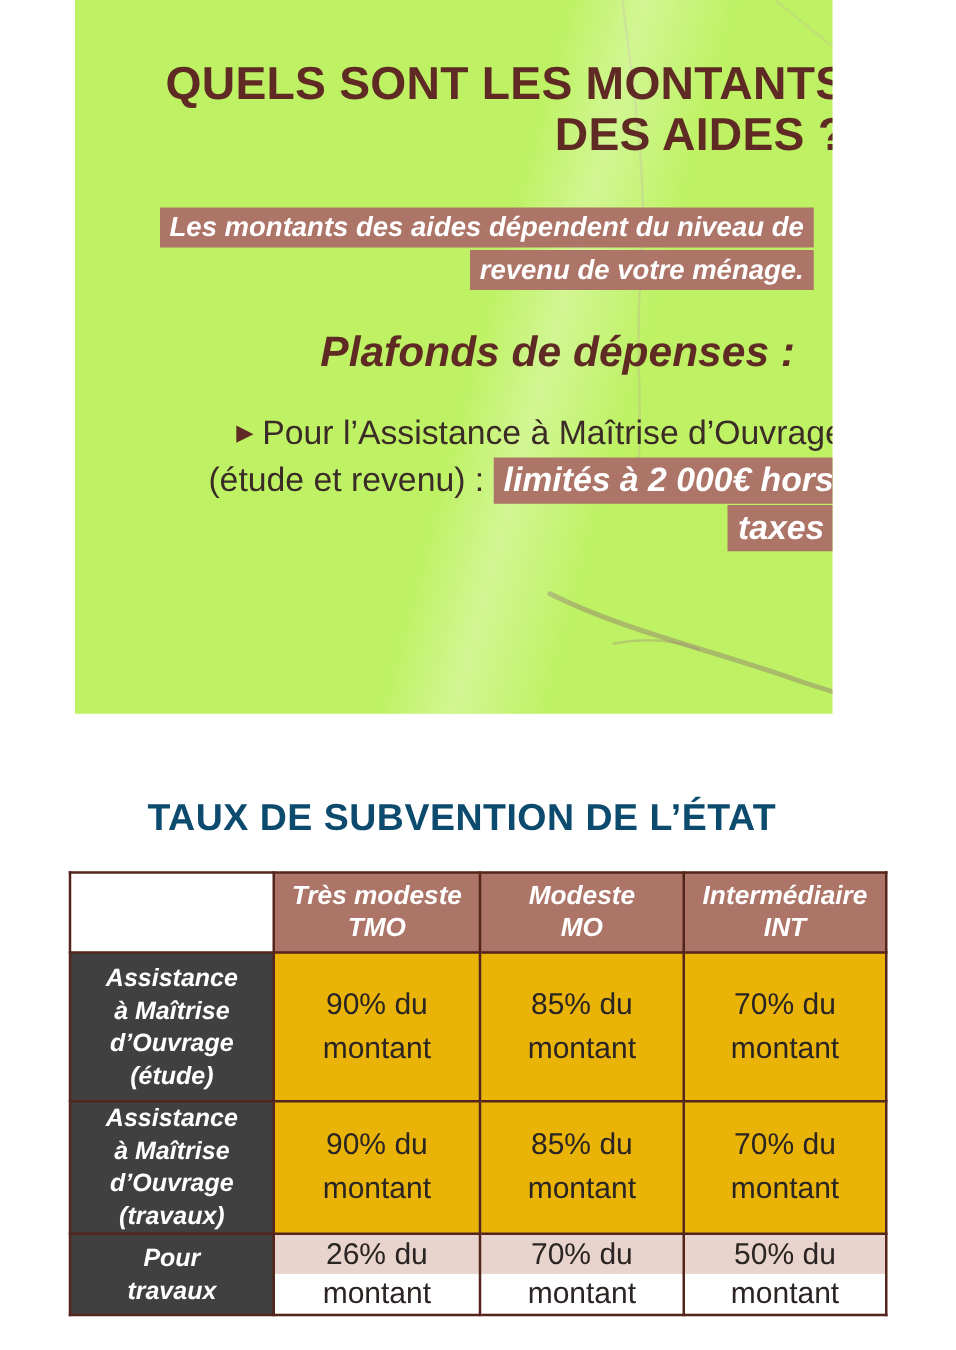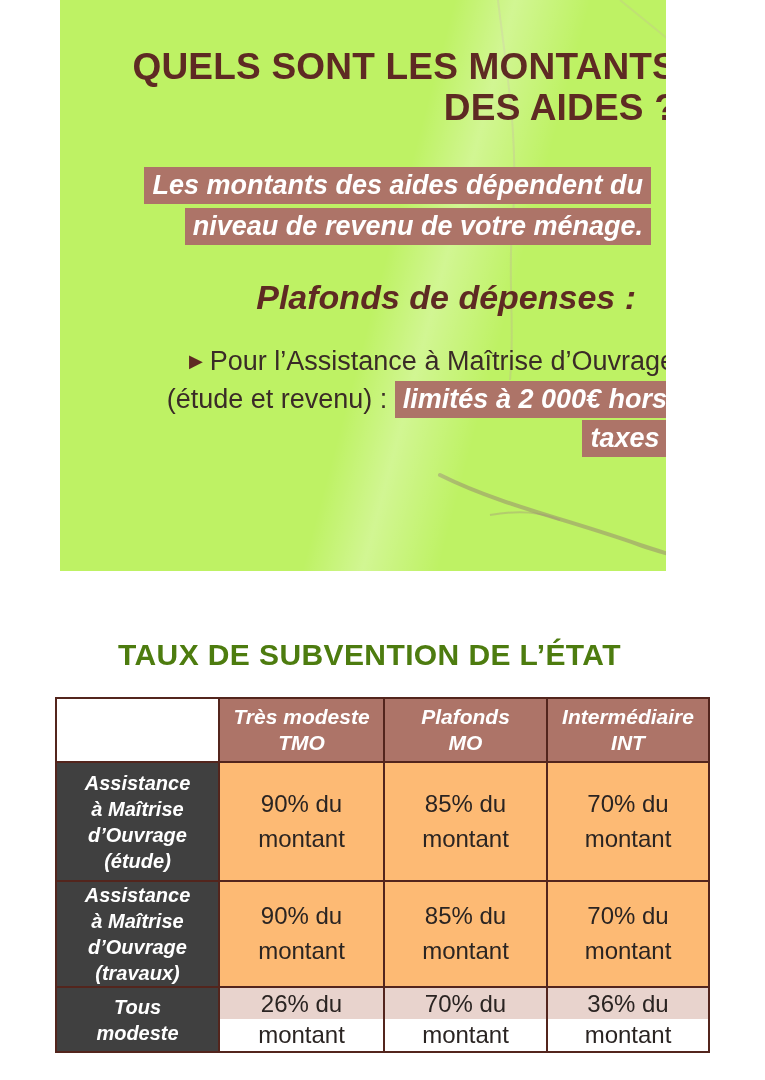--- a/index.html
+++ b/index.html
@@ -39,21 +39,21 @@
     font-size: 37px;
     font-weight: bold;
     line-height: 1.12;
     color: #5e2a23;
     letter-spacing: 0.2px;
   }
 
   .hero-intro {
     margin-top: 36px;
     width: 534px;
-    font-size: 27px;
+    font-size: 22px;
     line-height: 1.54;
   }
   .hl {
     background: #ad7468;
     color: #ffffff;
     font-weight: bold;
     font-style: italic;
     padding: 3px 8px 4px 8px;
     -webkit-box-decoration-break: clone;
     box-decoration-break: clone;
@@ -82,21 +82,21 @@
     margin-right: 7px;
   }
   .suffix { color: #3a2b27; }
 
   
   .section-title {
     position: absolute;
     left: 118px; top: 638px;
     font-size: 30px;
     font-weight: bold;
-    color: #4d7c0f;
+    color: #0c4a6e;
     letter-spacing: 0.4px;
   }
 
   .table-wrap { position: absolute; left: 55px; top: 697px; }
   table.subsidy {
     border-collapse: collapse;
     table-layout: fixed;
   }
   table.subsidy th, table.subsidy td {
     border: 2px solid #53251d;
@@ -119,21 +119,21 @@
     background: #404040;
     color: #ffffff;
     font-style: italic;
     font-weight: bold;
     font-size: 20px;
     line-height: 1.3;
   }
   th.rowlabel span { display: inline-block; max-width: 122px; }
 
   td.val {
-    background: #fdba74;
+    background: #eab308;
     color: #2a2422;
     font-size: 24px;
   }
   td.val span { display: inline-block; max-width: 106px; line-height: 1.45; }
 
   tr.r3 td.val {
     background: linear-gradient(180deg, #e8d3cd 0%, #e8d3cd 50%, #ffffff 50%, #ffffff 100%);
   }
   tr.r3 td.val span { line-height: 1.28; }
 </style>
@@ -177,21 +177,21 @@
         <col style="width:162px">
       </colgroup>
       <tbody>
           <tr style="height:64px">
         <td class="corner"></td>
         <th class="colhead">
           <div>Très modeste</div>
           <div>TMO</div>
         </th>
         <th class="colhead">
-          <div>Plafonds</div>
+          <div>Modeste</div>
           <div>MO</div>
         </th>
         <th class="colhead">
           <div>Intermédiaire</div>
           <div>INT</div>
         </th>
       </tr>
       <tr style="height:119px">
         <th class="rowlabel">
           <span>Assistance à Maîtrise d’Ouvrage (étude)</span>
@@ -203,23 +203,23 @@
       <tr style="height:94px">
         <th class="rowlabel">
           <span>Assistance à Maîtrise d’Ouvrage (travaux)</span>
         </th>
         <td class="val"><span>90% du montant</span></td>
         <td class="val"><span>85% du montant</span></td>
         <td class="val"><span>70% du montant</span></td>
       </tr>
       <tr class="r3" style="height:65px">
         <th class="rowlabel">
-          <span>Tous modeste</span>
+          <span>Pour travaux</span>
         </th>
         <td class="val"><span>26% du montant</span></td>
         <td class="val"><span>70% du montant</span></td>
-        <td class="val"><span>36% du montant</span></td>
+        <td class="val"><span>50% du montant</span></td>
       </tr>
     </tbody>
       </table>
   </div>
 
 </div>
 
 </body></html>

